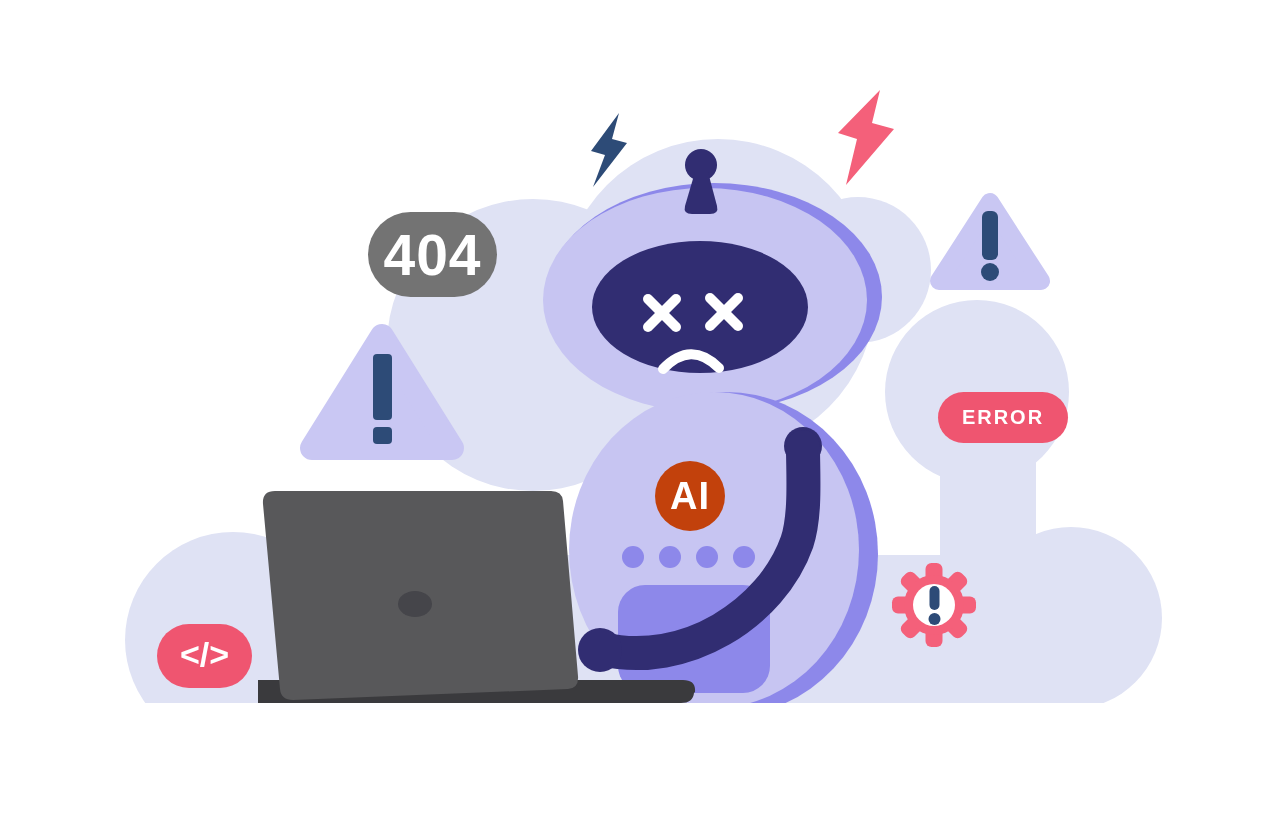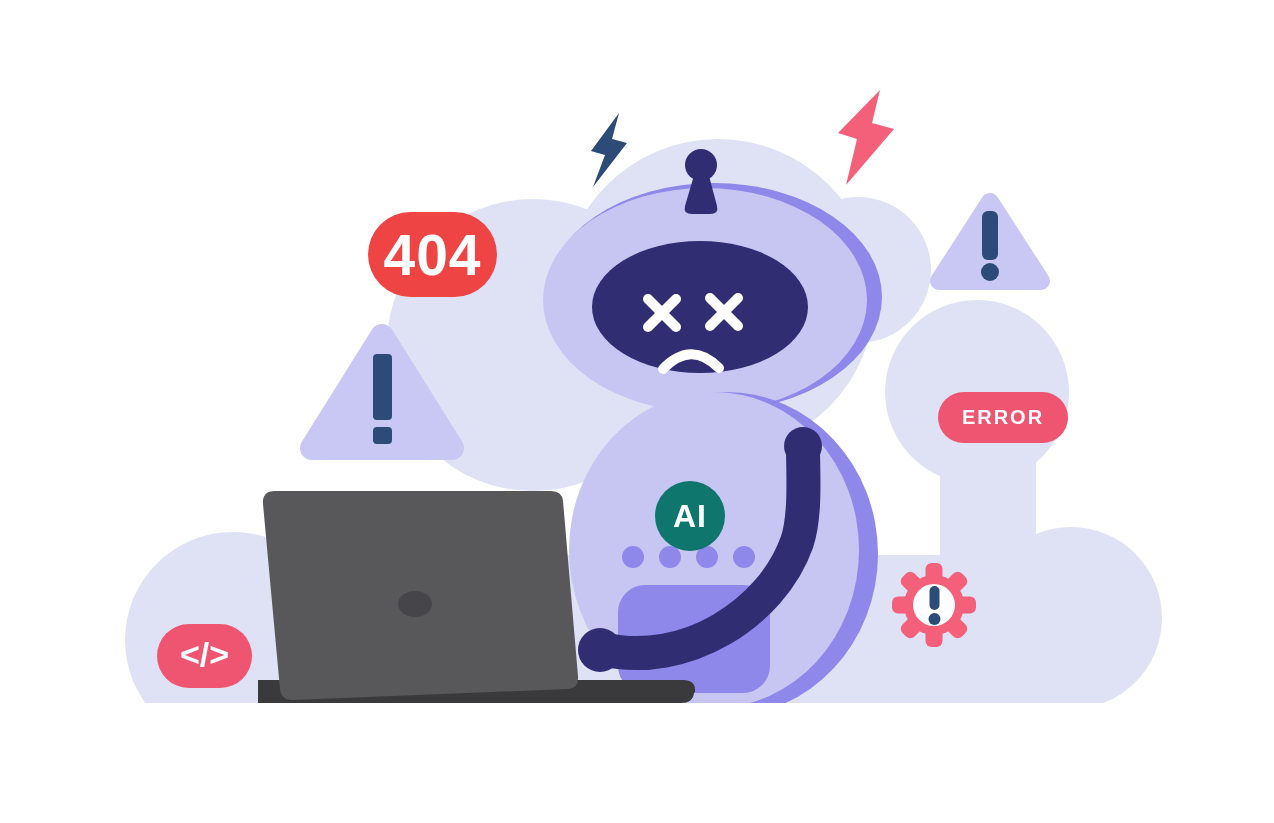--- a/index.html
+++ b/index.html
@@ -7,33 +7,33 @@
     position:relative;width:1274px;height:823px;overflow:hidden;
     background:#ffffff;font-family:"Liberation Sans",sans-serif;
   }
   #art{position:absolute;left:0;top:0;}
   .badge{
     position:absolute;display:flex;align-items:center;justify-content:center;
     color:#ffffff;font-weight:bold;box-sizing:border-box;
   }
   .badge-404{
     left:368px;top:212px;width:129px;height:85px;border-radius:44px;
-    background:#ef4444;font-size:57px;letter-spacing:1px;
+    background:#737373;font-size:57px;letter-spacing:1px;
   }
   .badge-error{
     left:938px;top:392px;width:130px;height:51px;border-radius:26px;
     background:#ef5570;font-size:20px;letter-spacing:2px;
   }
   .badge-code{
     left:157px;top:624px;width:95px;height:64px;border-radius:32px;
     background:#ef5570;font-size:34px;letter-spacing:0px;padding-bottom:3px;
   }
   .badge-ai{
-    left:655px;top:481px;width:70px;height:70px;border-radius:50%;
-    background:#0f766e;font-size:32px;letter-spacing:1px;
+    left:655px;top:461px;width:70px;height:70px;border-radius:50%;
+    background:#c2410c;font-size:38px;letter-spacing:1px;
   }
 </style>
 </head>
 <body>
 
 <div id="stage">
 
   <svg id="art" width="1274" height="823" viewBox="0 0 1274 823">
     <defs>
       <clipPath id="groundClip">

